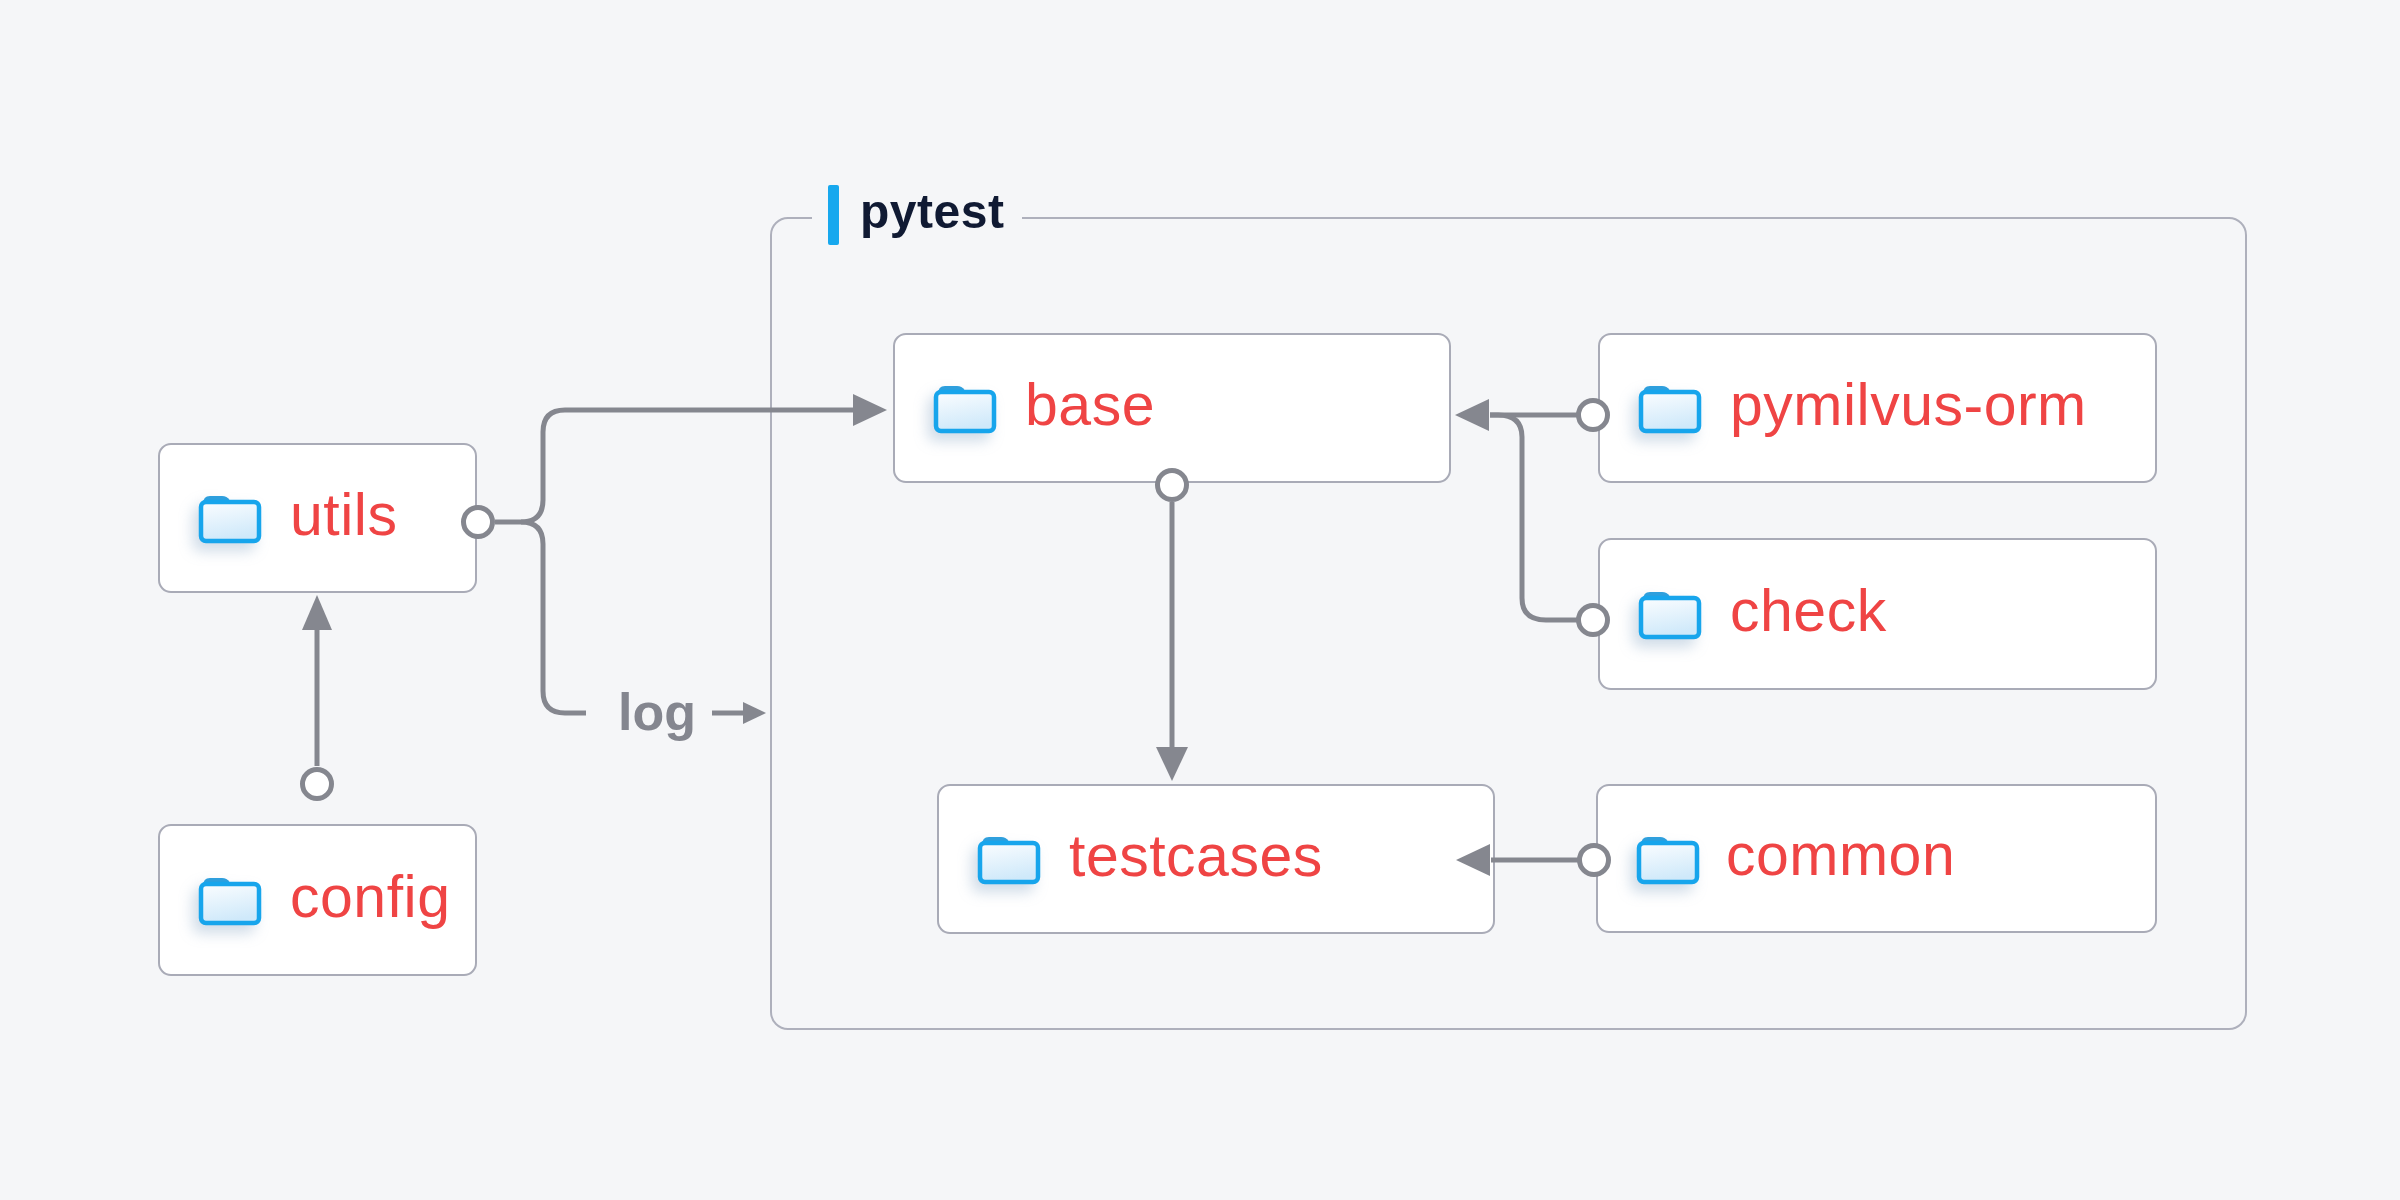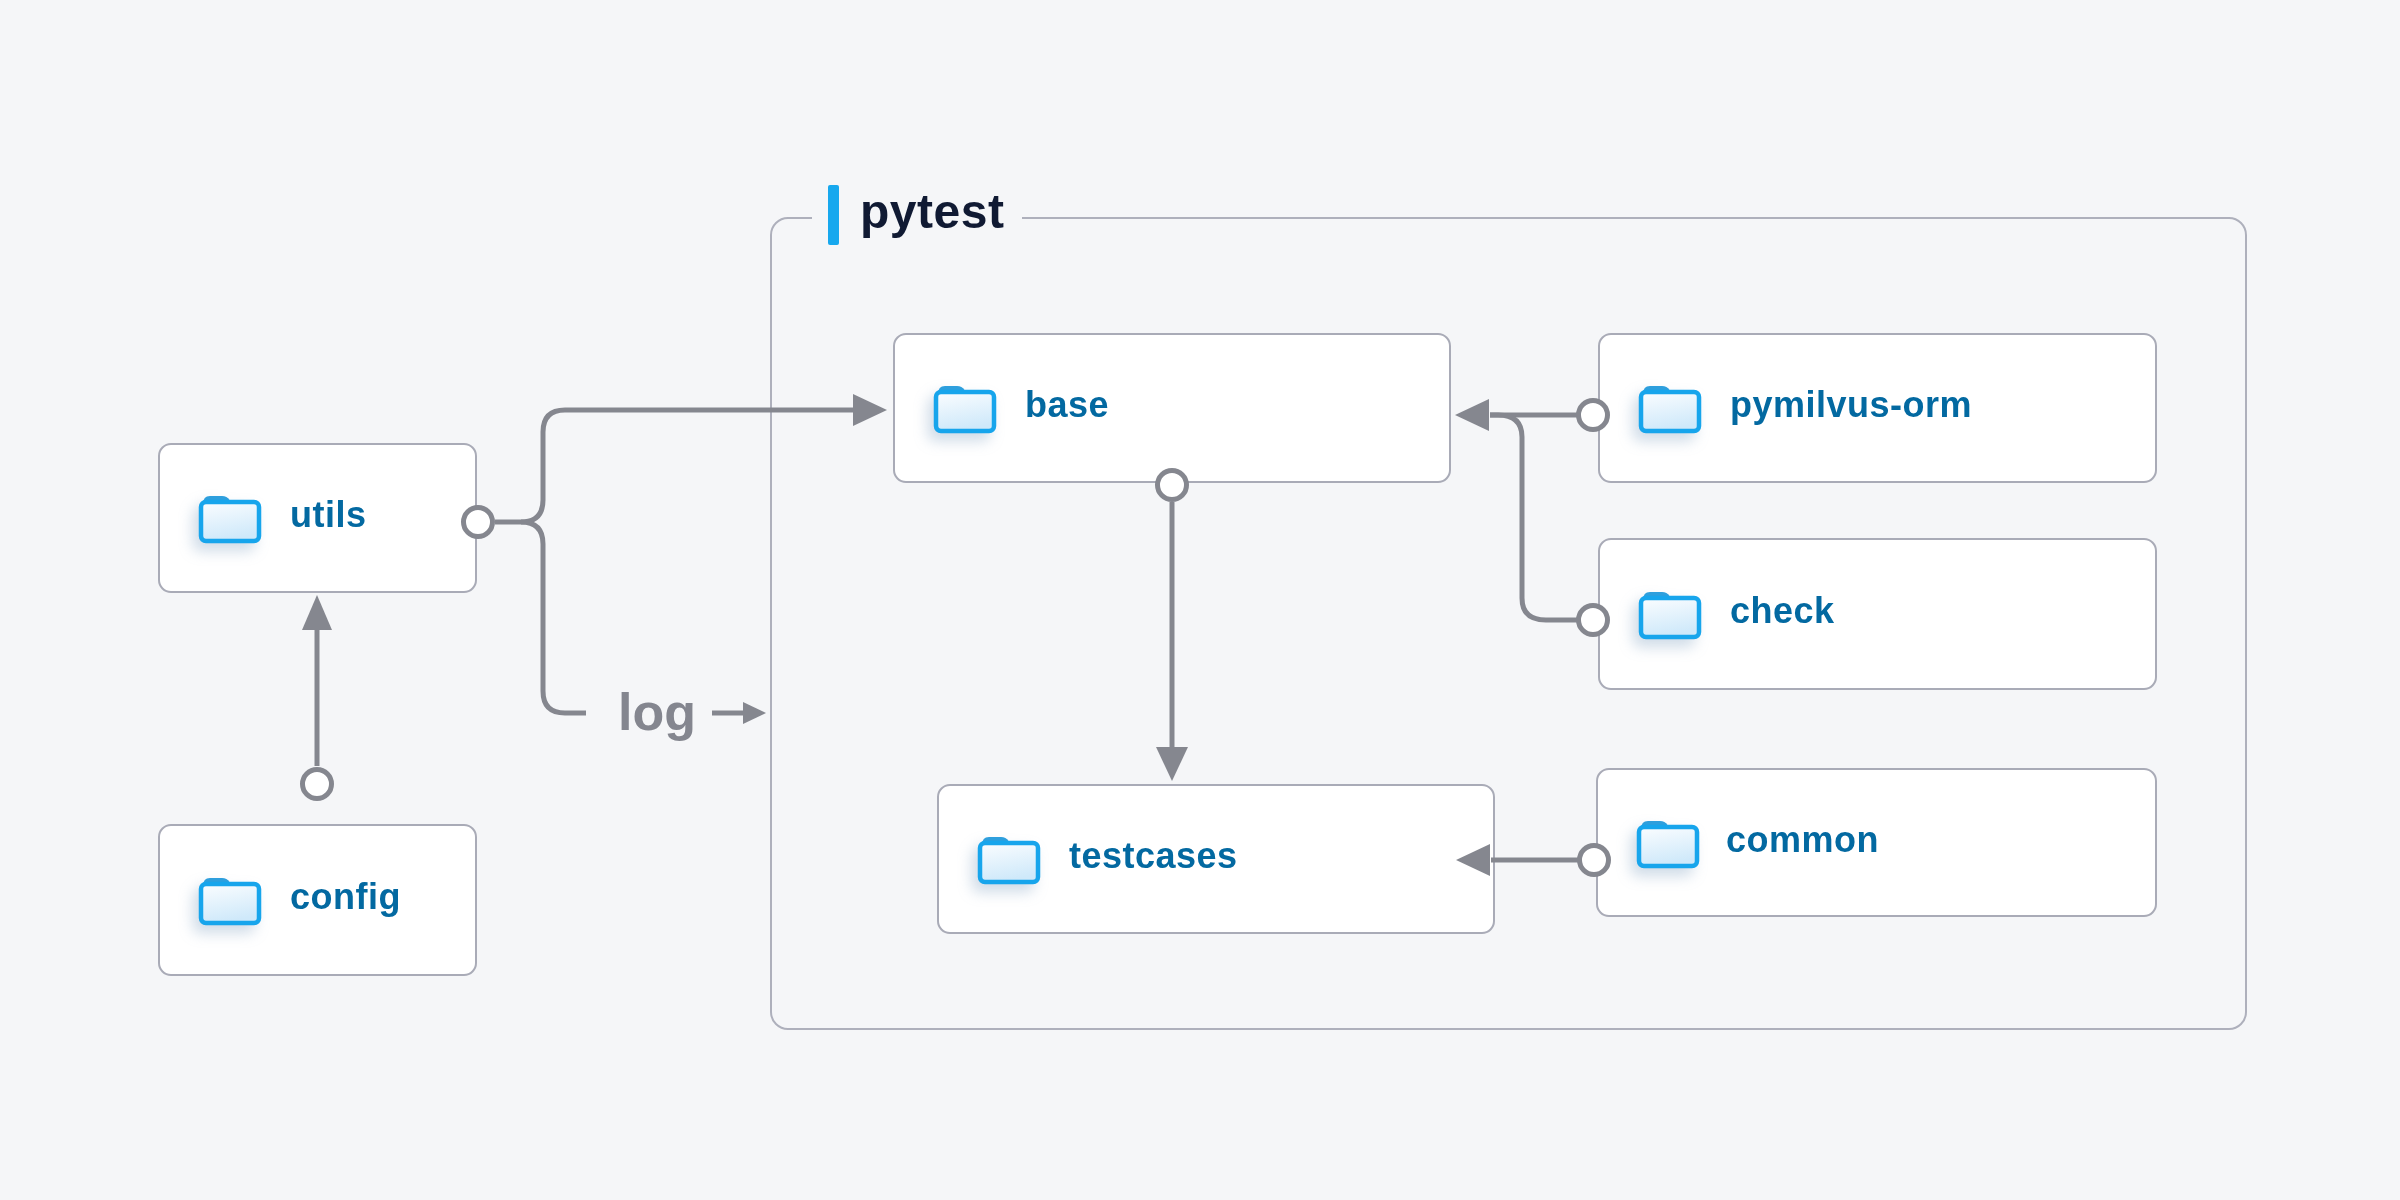--- a/index.html
+++ b/index.html
@@ -62,23 +62,23 @@
     border: 2.5px solid #a9abb7;
     border-radius: 13px;
     display: flex;
     align-items: center;
     padding-left: 37px;
     gap: 27px;
     box-sizing: border-box;
     z-index: 1;
   }
   .node .label {
-    font-size: 36px;
-    font-weight: 700;
-    color: #0369a1;
+    font-size: 59px;
+    font-weight: 400;
+    color: #ef4444;
     letter-spacing: 0.5px;
     line-height: 1;
     padding-bottom: 6px;
     white-space: nowrap;
   }
   .folder {
     display: inline-flex;
     flex: 0 0 auto;
     filter: drop-shadow(-6px 8px 7px rgba(100, 140, 180, 0.30));
   }
@@ -183,21 +183,21 @@
   <div class="node" style="left:894px; top:784px; width:558px; height:150px;margin-left:43px;">
     <span class="folder">
       <svg width="66" height="52" viewBox="0 0 66 52">
         <path d="M6 12 Q6 4 13 4 L25 4 Q30 4 32.5 8 L36 14 L6 14 Z" fill="#2e9fdd"></path>
         <rect x="4" y="10" width="58" height="39" rx="5" fill="url(#folderGrad)" stroke="#17a5ec" stroke-width="4.5"></rect>
       </svg>
     </span>
     <span class="label">testcases</span>
   </div>
 
-  <div class="node" style="left:1596px; top:768px; width:561px; height:149px;gap:25px;">
+  <div class="node" style="left:1596px; top:784px; width:561px; height:149px;gap:25px;">
     <span class="folder">
       <svg width="66" height="52" viewBox="0 0 66 52">
         <path d="M6 12 Q6 4 13 4 L25 4 Q30 4 32.5 8 L36 14 L6 14 Z" fill="#2e9fdd"></path>
         <rect x="4" y="10" width="58" height="39" rx="5" fill="url(#folderGrad)" stroke="#17a5ec" stroke-width="4.5"></rect>
       </svg>
     </span>
     <span class="label">common</span>
   </div>
 
   <div class="edge-label">log</div>

